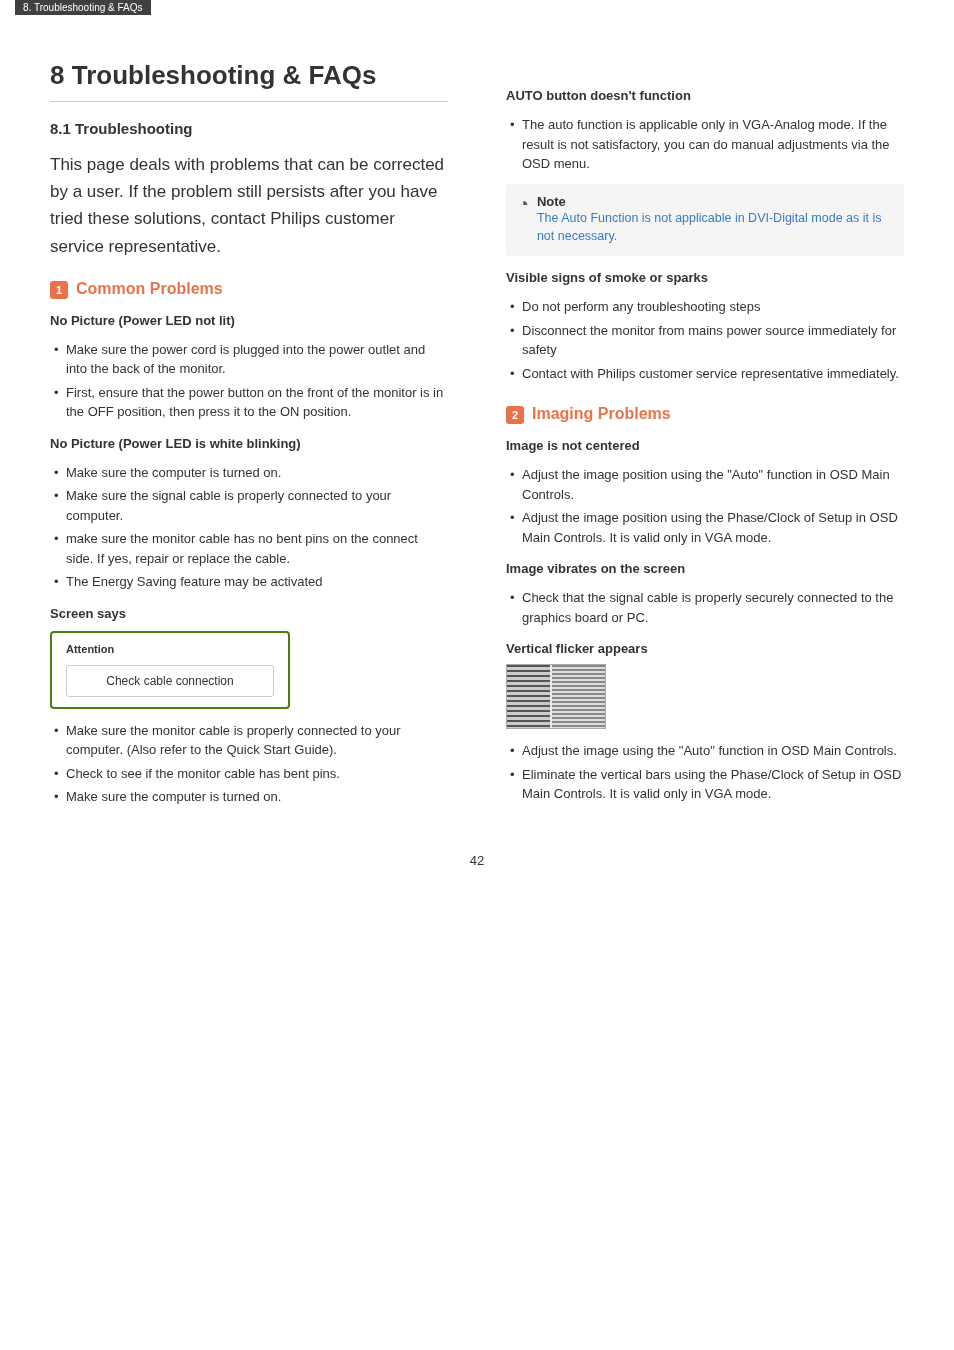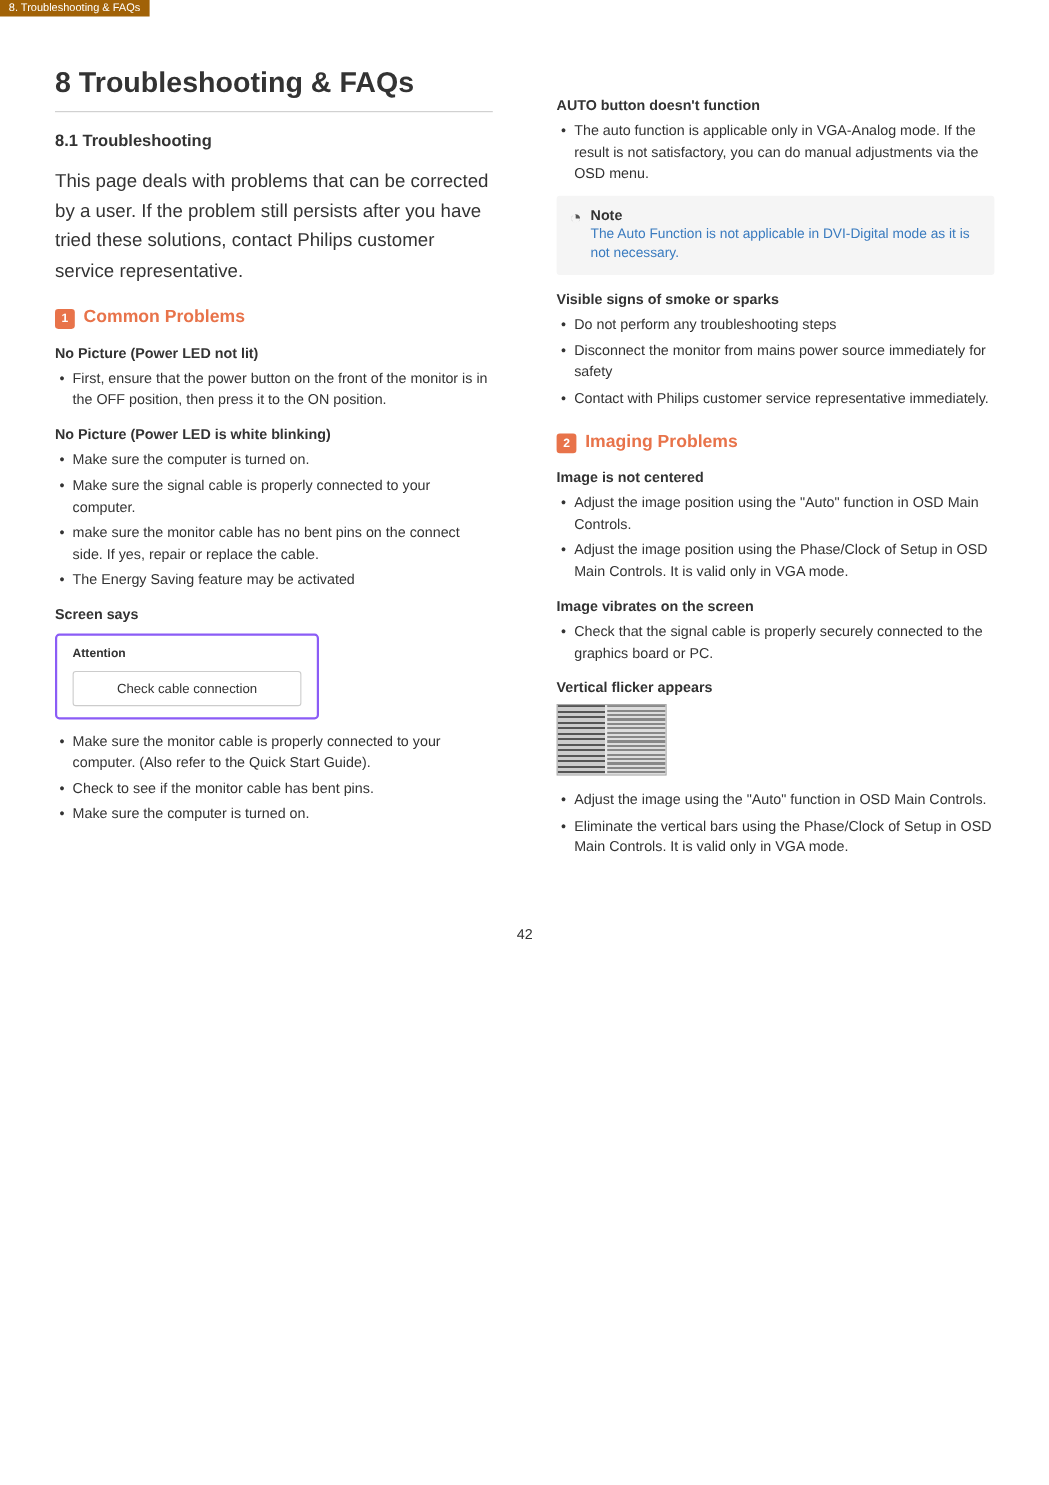--- a/index.html
+++ b/index.html
@@ -8,22 +8,22 @@
       font-size: 13px;
       color: #333;
       background: #fff;
       width: 954px;
       min-height: 1350px;
       position: relative;
     }
     .page-tab {
       position: absolute;
       top: 0;
-      left: 0;
-      background: #a16207;
+      left: 15px;
+      background: #404040;
       color: #fff;
       font-size: 10px;
       padding: 2px 8px;
     }
     .page-container {
       padding: 40px 50px 60px 50px;
     }
     .chapter-title {
       font-size: 26px;
       font-weight: bold;
@@ -77,37 +77,37 @@
     .subsection-title {
       font-size: 13px;
       font-weight: bold;
       color: #333;
       margin-top: 14px;
       margin-bottom: 6px;
     }
     .bullet-list {
       list-style: none;
       padding: 0;
-      margin: 0 0 10px 0;
+      margin: 12px 0 10px 0;
     }
     .bullet-list li {
       padding-left: 16px;
       position: relative;
       margin-bottom: 4px;
       line-height: 1.5;
       font-size: 13px;
     }
     .bullet-list li::before {
       content: '•';
       position: absolute;
       left: 4px;
       top: 0;
     }
     .screen-says-box {
-      border: 2px solid #8b5cf6;
+      border: 2px solid #4d7c0f;
       border-radius: 4px;
       padding: 10px 14px;
       margin: 10px 0;
       width: 240px;
     }
     .attention-label {
       font-size: 11px;
       font-weight: bold;
       color: #333;
       margin-bottom: 10px;
@@ -153,21 +153,21 @@
     .left-col {
       flex: 1;
       max-width: 430px;
     }
     .right-col {
       flex: 1;
       max-width: 430px;
     }
     .page-number {
       text-align: center;
-      margin-top: 52px;
+      margin-top: 36px;
       font-size: 13px;
       color: #333;
     }
     .vertical-flicker-img {
       display: flex;
       border: 1px solid #aaa;
       width: 100px;
       height: 65px;
       margin: 8px 0 12px 0;
       overflow: hidden;
@@ -208,20 +208,21 @@
       <div class="section-title">8.1 Troubleshooting</div>
       <p class="intro-text">This page deals with problems that can be corrected by a user. If the problem still persists after you have tried these solutions, contact Philips customer service representative.</p>
 
       <div class="numbered-section">
         <div class="numbered-badge">1</div>
         <div class="numbered-section-title">Common Problems</div>
       </div>
 
       <div class="subsection-title">No Picture (Power LED not lit)</div>
       <ul class="bullet-list">
+        <li>Make sure the power cord is plugged into the power outlet and into the back of the monitor.</li>
         <li>First, ensure that the power button on the front of the monitor is in the OFF position, then press it to the ON position.</li>
       </ul>
 
       <div class="subsection-title">No Picture (Power LED is white blinking)</div>
       <ul class="bullet-list">
         <li>Make sure the computer is turned on.</li>
         <li>Make sure the signal cable is properly connected to your computer.</li>
         <li>make sure the monitor cable has no bent pins on the connect side. If yes, repair or replace the cable.</li>
         <li>The Energy Saving feature may be activated</li>
       </ul>

